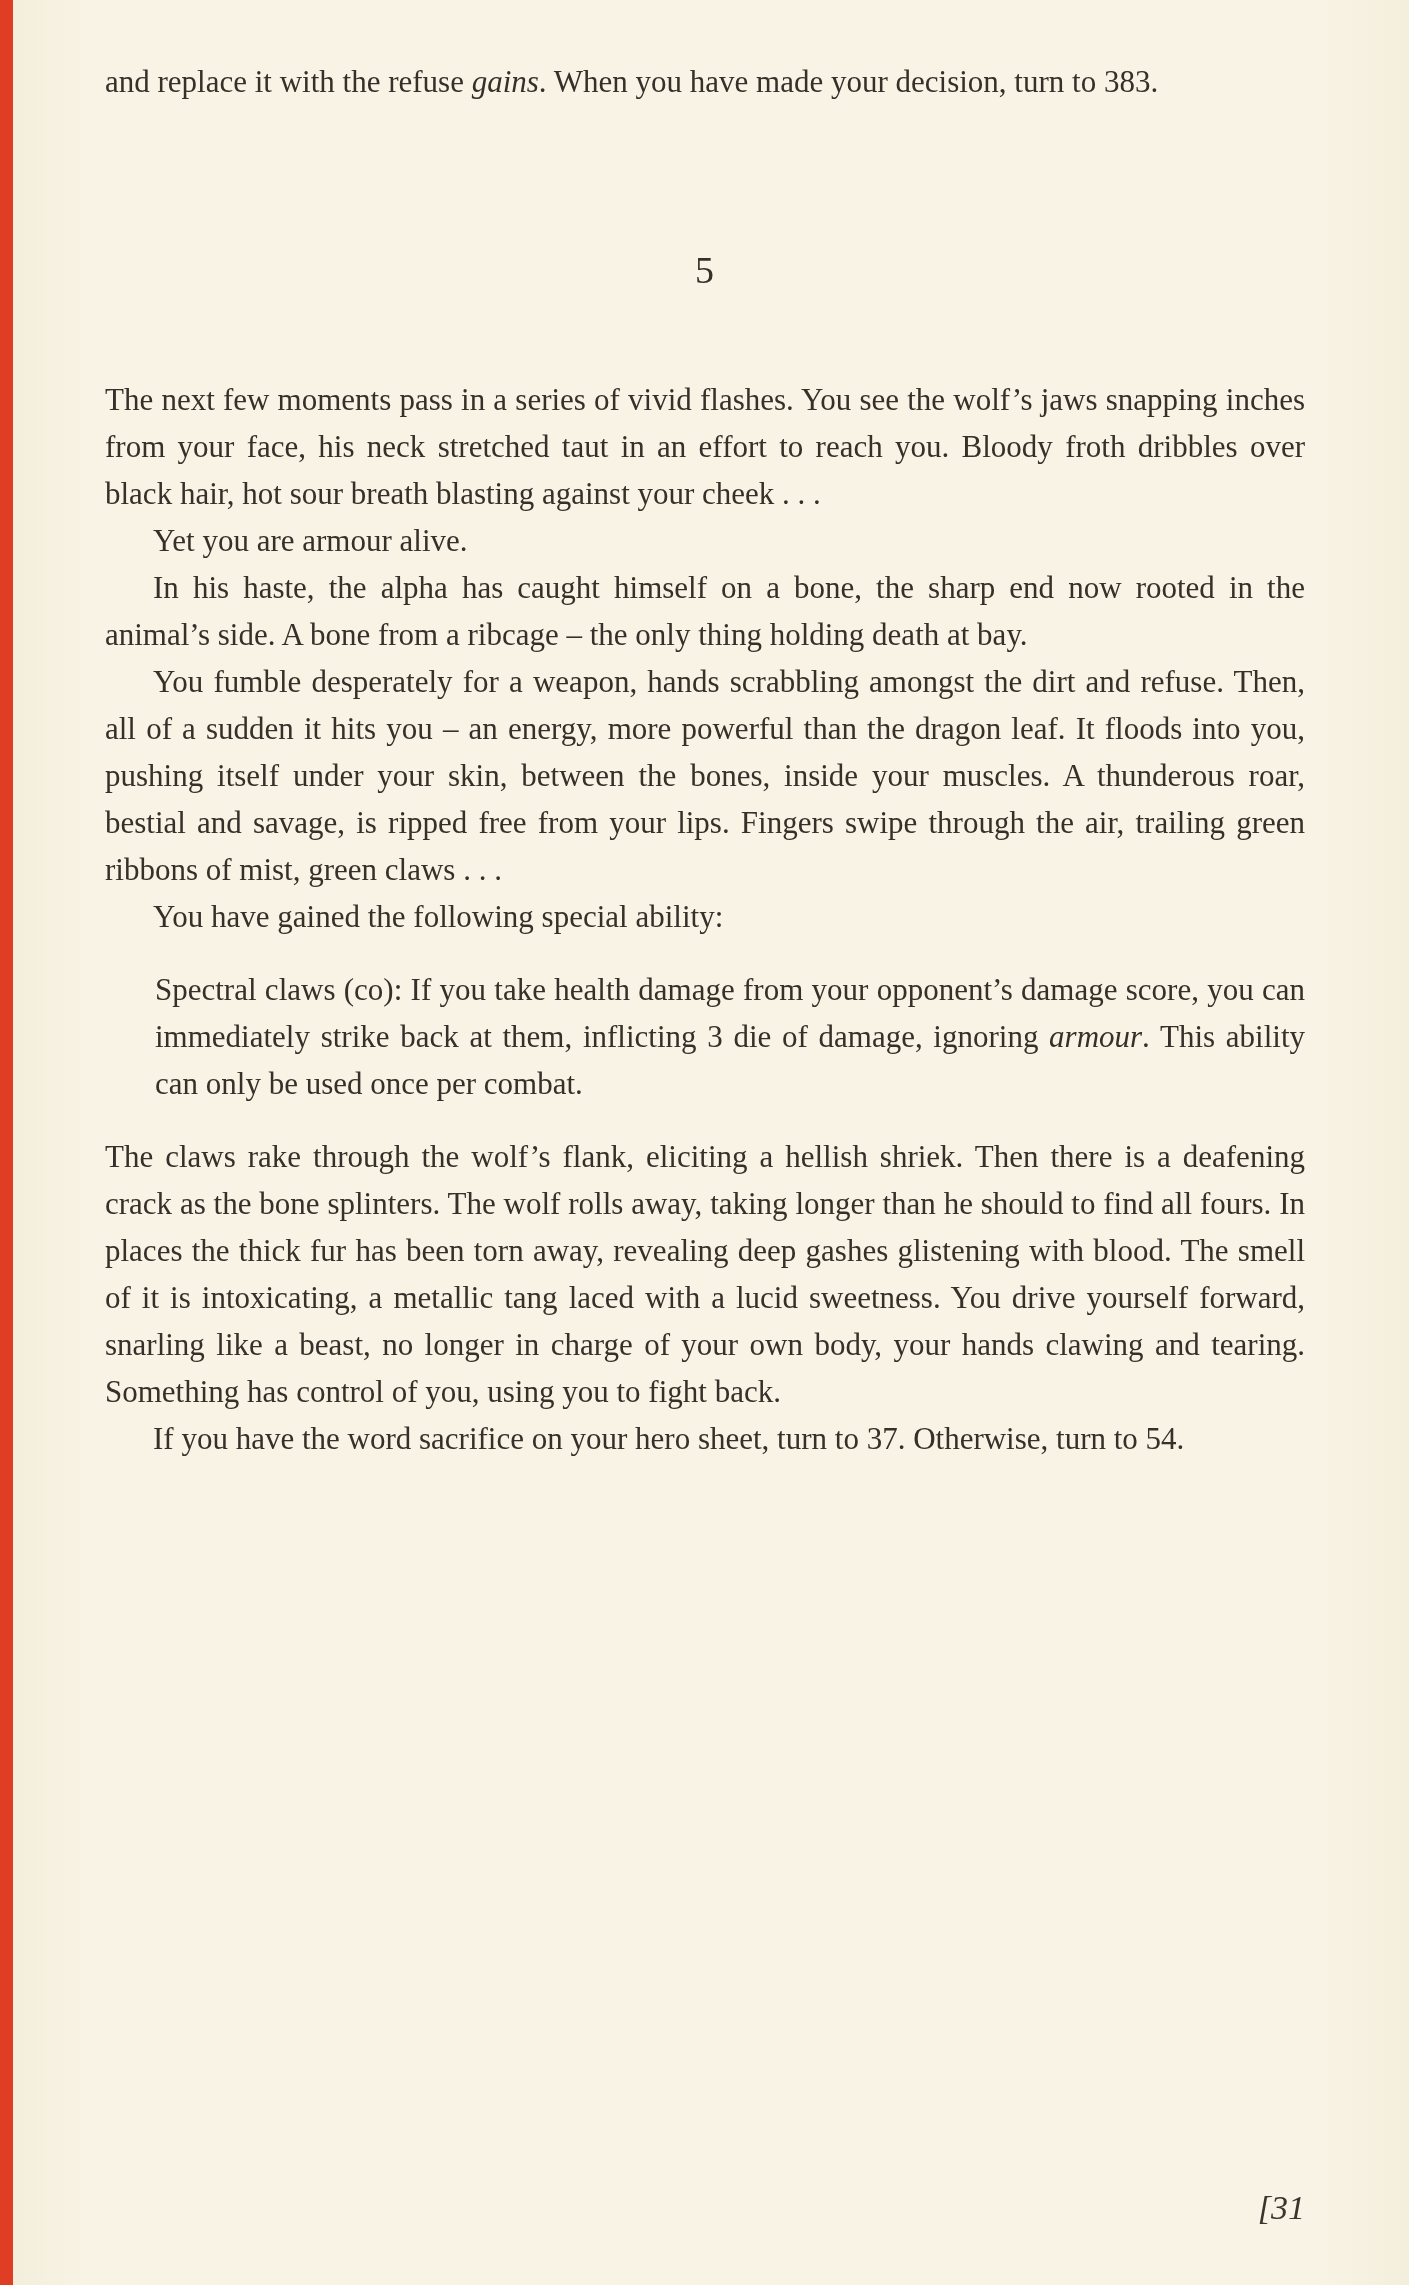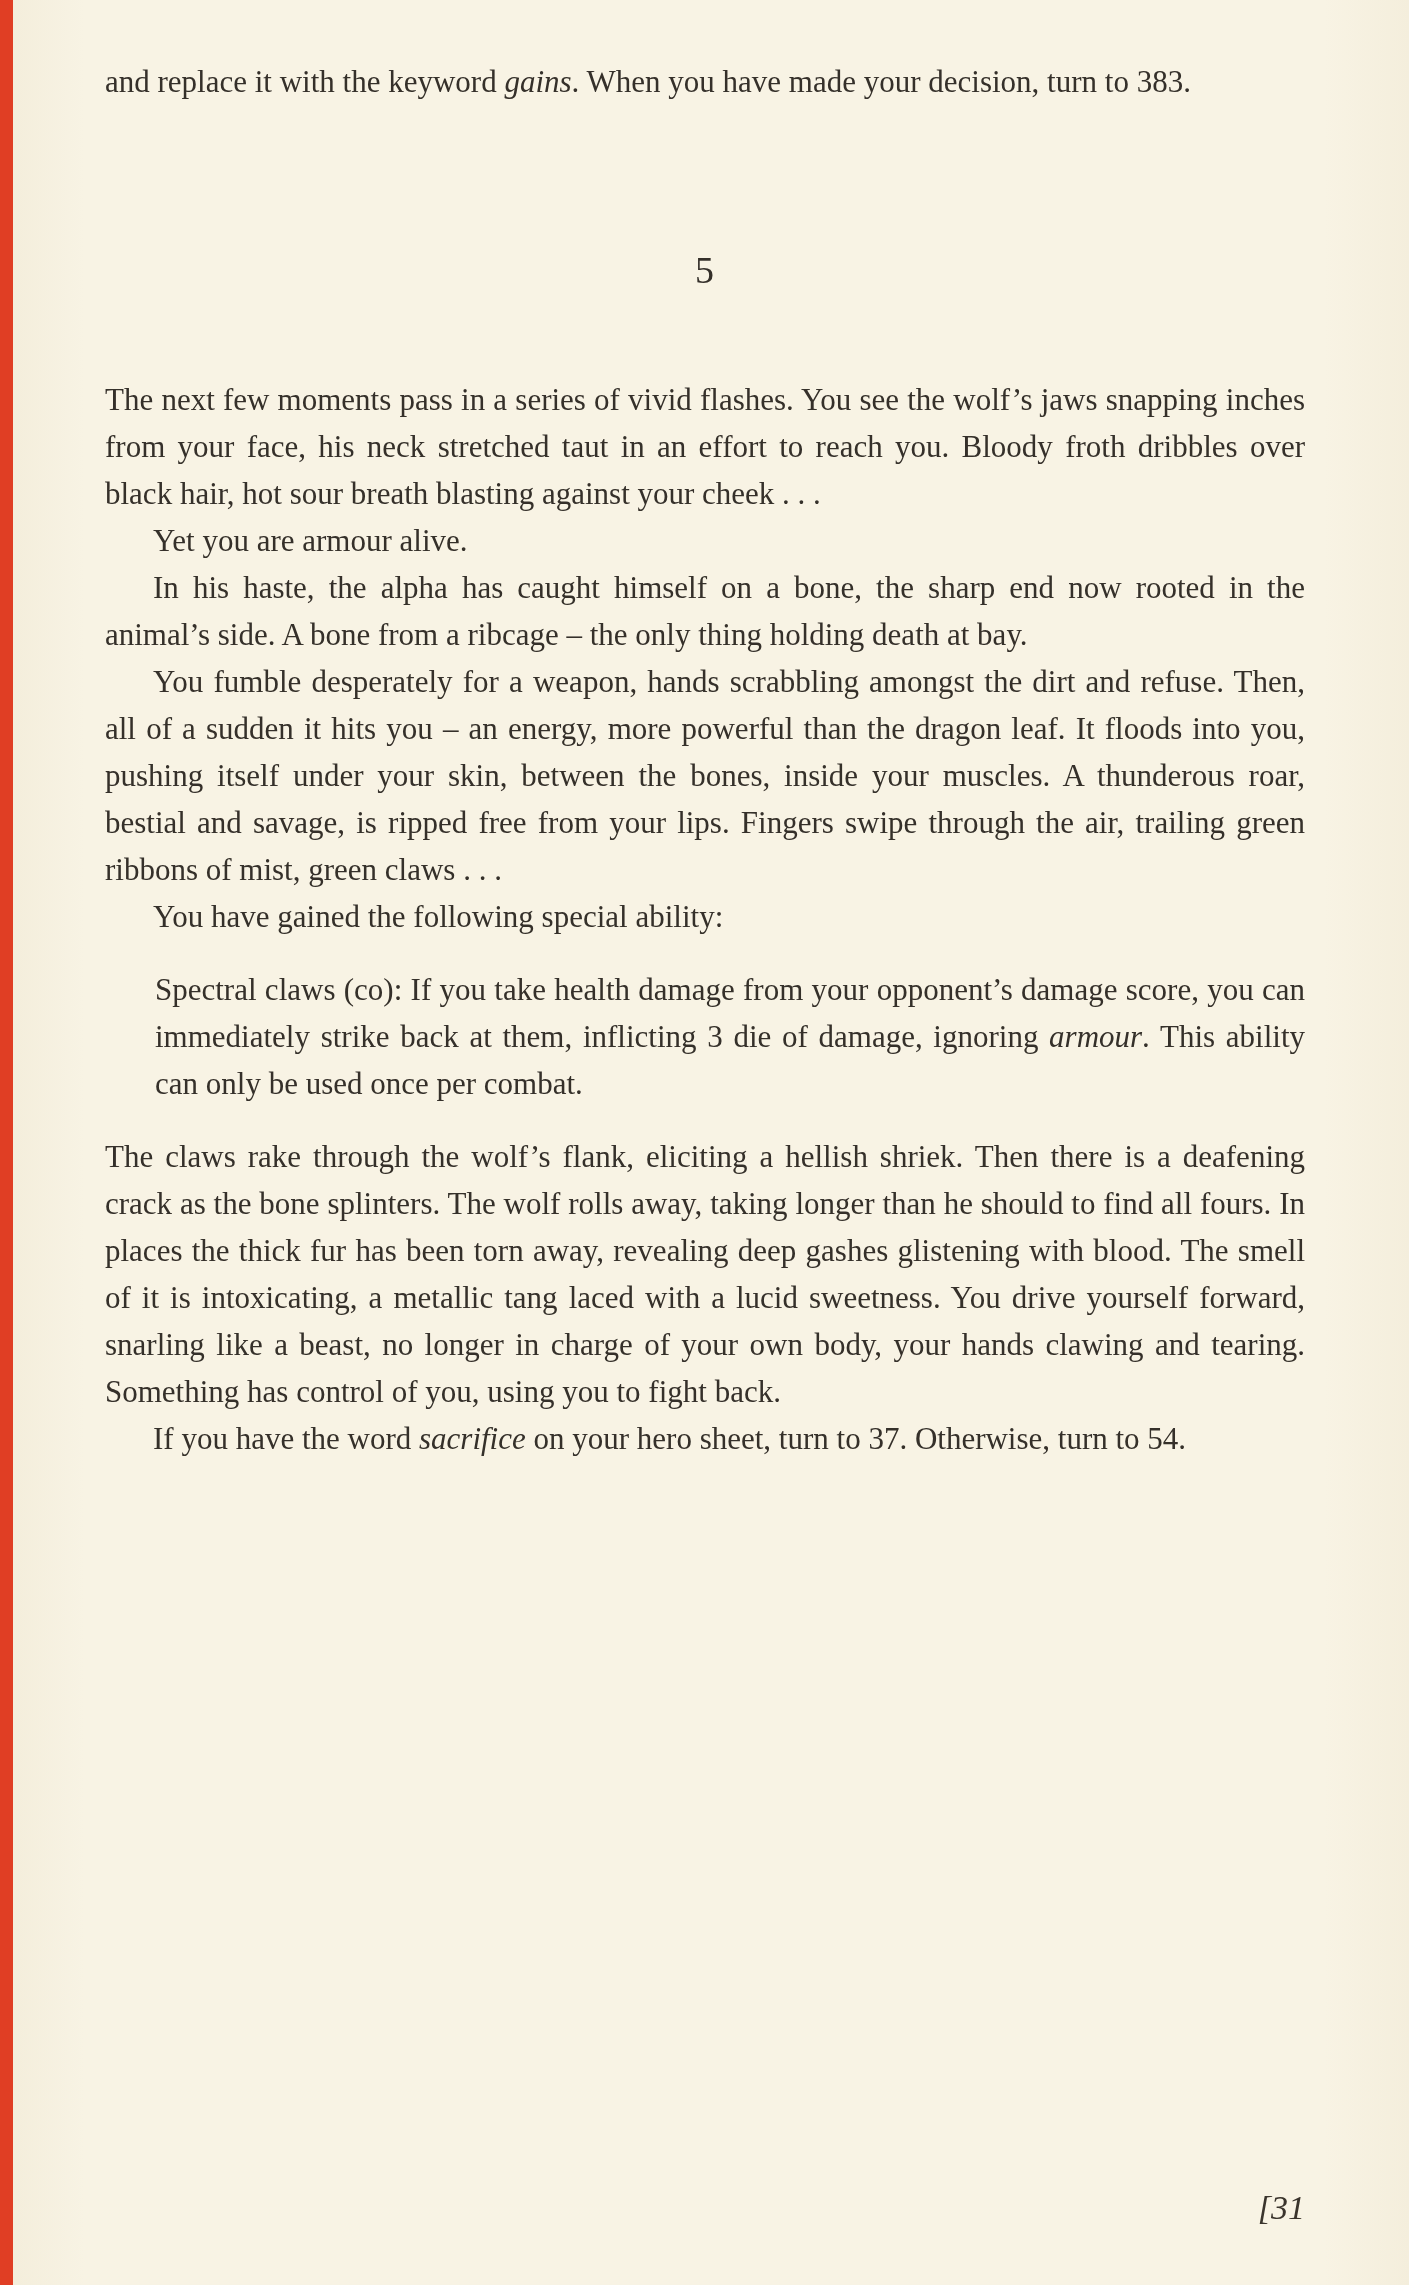--- a/index.html
+++ b/index.html
@@ -66,25 +66,25 @@
     font-style: italic;
     color: #3a342c;
   }
 </style>
 </head>
 <body>
 
 <div class="spine-strip"></div>
 
 <div class="text-block">
-    <p class="para"><span>and replace it with the keyword </span><span style="font-style: italic;">gains</span><span>. When you have made your decision, turn to 383.</span></p>
+    <p class="para"><span>and replace it with the refuse </span><span style="font-style: italic;">gains</span><span>. When you have made your decision, turn to 383.</span></p>
     <div class="section-heading">5</div>
     <p class="para"><span>The next few moments pass in a series of vivid flashes. You see the wolf’s jaws snapping inches from your face, his neck stretched taut in an effort to reach you. Bloody froth dribbles over black hair, hot sour breath blasting against your cheek . . .</span></p>
     <p class="para indent"><span>Yet you are armour alive.</span></p>
     <p class="para indent"><span>In his haste, the alpha has caught himself on a bone, the sharp end now rooted in the animal’s side. A bone from a ribcage – the only thing holding death at bay.</span></p>
     <p class="para indent"><span>You fumble desperately for a weapon, hands scrabbling amongst the dirt and refuse. Then, all of a sudden it hits you – an energy, more powerful than the dragon leaf. It floods into you, pushing itself under your skin, between the bones, inside your muscles. A thunderous roar, bestial and savage, is ripped free from your lips. Fingers swipe through the air, trailing green ribbons of mist, green claws . . .</span></p>
     <p class="para indent"><span>You have gained the following special ability:</span></p>
     <p class="ability"><span style="font-weight: normal;">Spectral claws (co):</span><span> If you take health damage from your opponent’s damage score, you can immediately strike back at them, inflicting 3 die of damage, ignoring </span><span style="font-style: italic;">armour</span><span>. This ability can only be used once per combat.</span></p>
     <p class="para"><span>The claws rake through the wolf’s flank, eliciting a hellish shriek. Then there is a deafening crack as the bone splinters. The wolf rolls away, taking longer than he should to find all fours. In places the thick fur has been torn away, revealing deep gashes glistening with blood. The smell of it is intoxicating, a metallic tang laced with a lucid sweetness. You drive yourself forward, snarling like a beast, no longer in charge of your own body, your hands clawing and tearing. Something has control of you, using you to fight back.</span></p>
-    <p class="para indent"><span>If you have the word </span><span style="font-style: italic;">sacrifice</span><span> on your hero sheet, turn to 37. Otherwise, turn to 54.</span></p>
+    <p class="para indent"><span>If you have the word </span><span style="">sacrifice</span><span> on your hero sheet, turn to 37. Otherwise, turn to 54.</span></p>
   </div>
 
 <div class="page-number">[31</div>
 
 </body></html>

